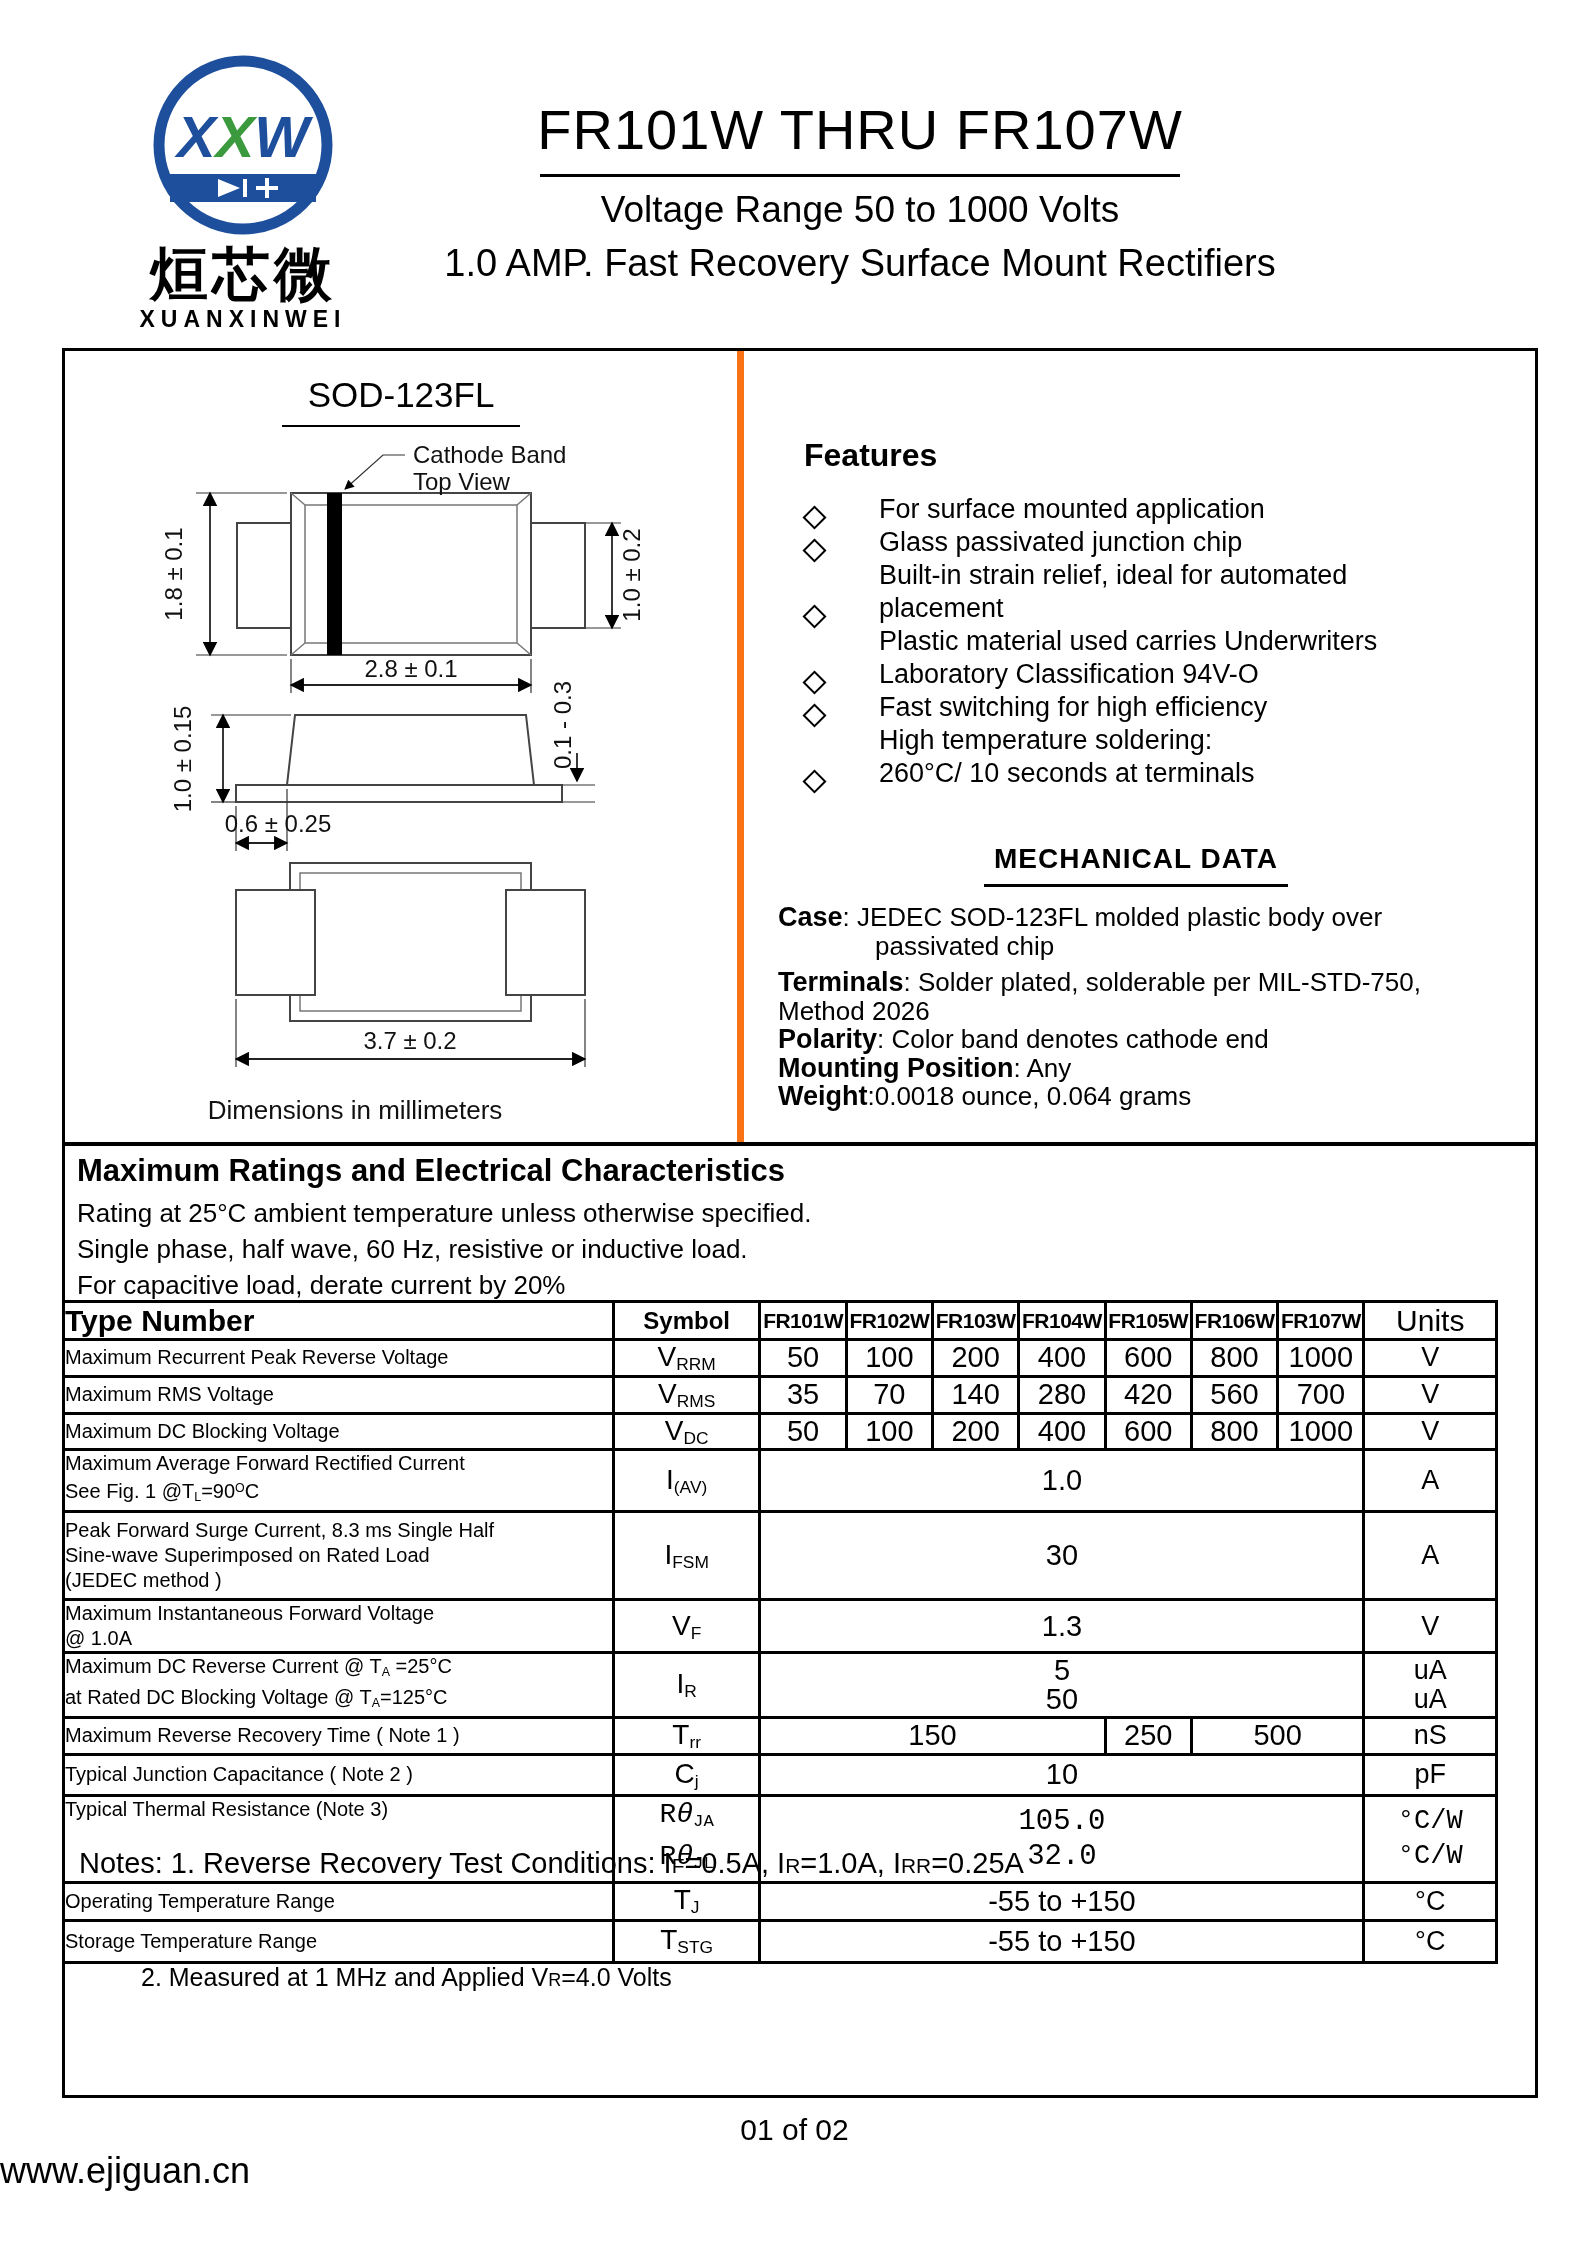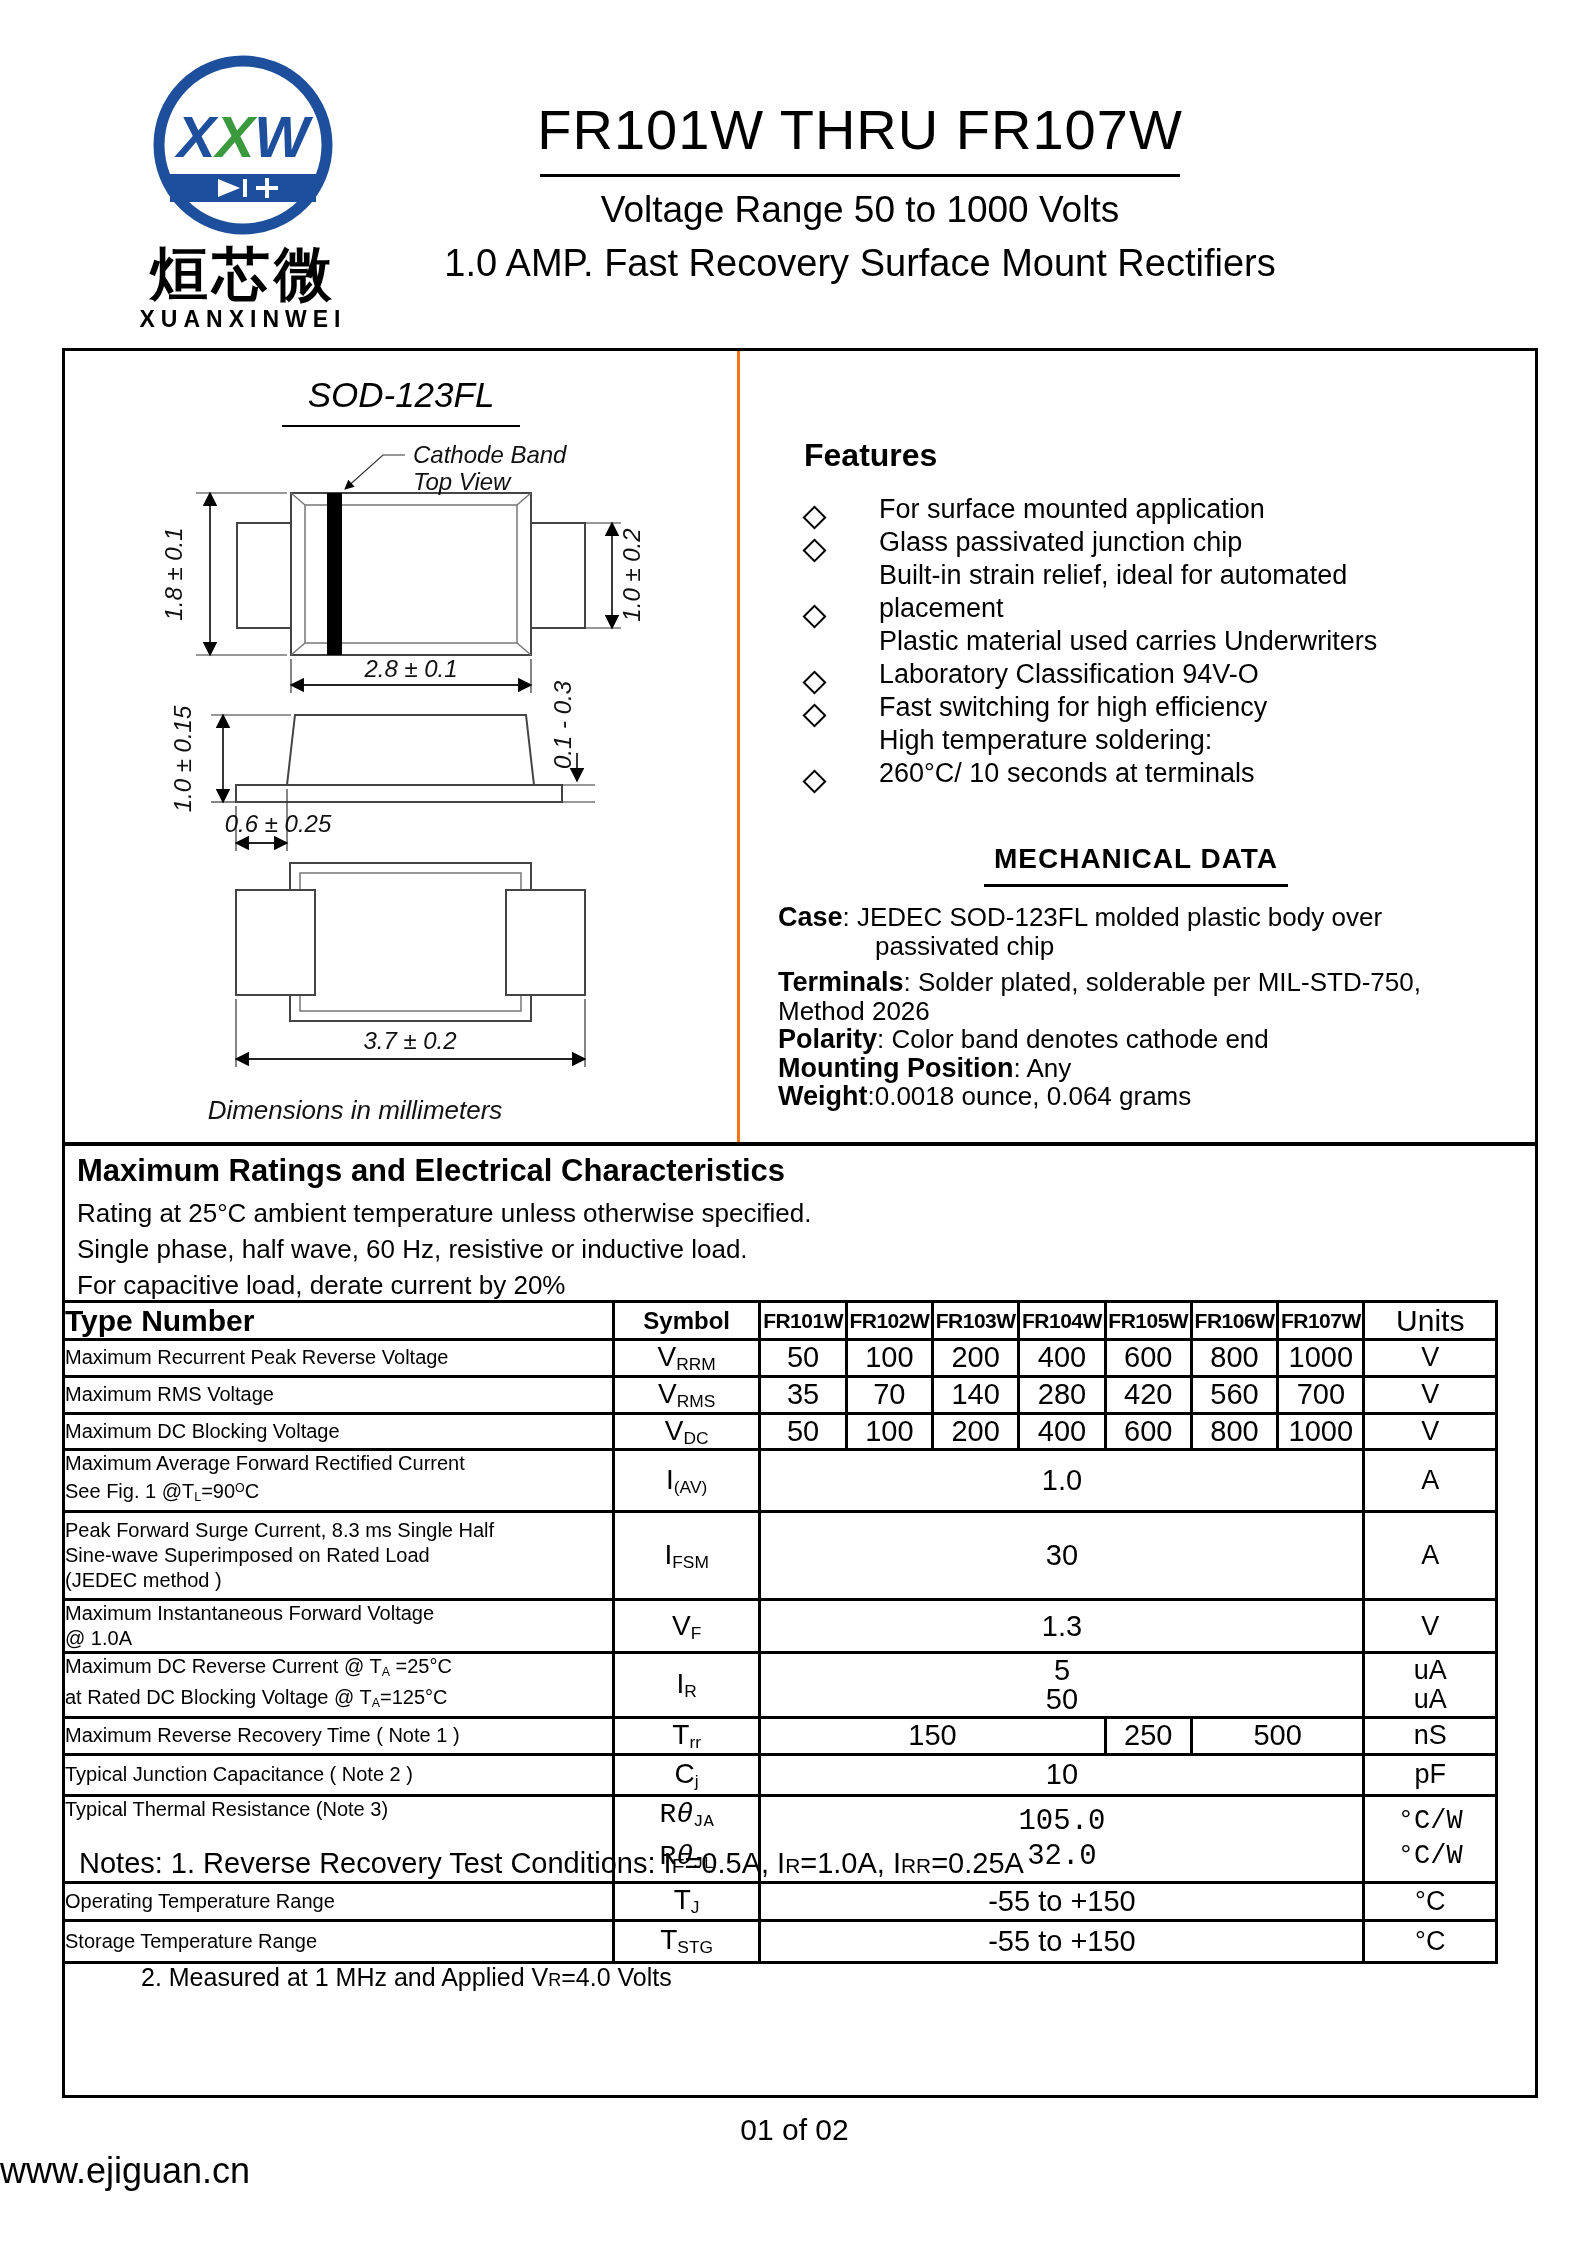--- a/index.html
+++ b/index.html
@@ -13,21 +13,21 @@
   .logo-rom{font-size:23px;font-weight:bold;letter-spacing:6px;margin-top:2px;}
 
   .titleblock{position:absolute;left:340px;top:100px;width:1040px;text-align:center;}
   .part-range{font-size:56px;font-weight:400;letter-spacing:1px;line-height:60px;text-align:center;}
   .title-rule{width:640px;border-top:3px solid #000;margin:14px auto 0 auto;}
   .subtitle1{font-size:37px;margin-top:12px;}
   .subtitle2{font-size:38px;margin-top:11px;}
 
   
   .main-box{position:absolute;left:62px;top:348px;width:1470px;height:1744px;border:3px solid #000;}
-  .panel-left{position:absolute;left:0;top:0;width:672px;height:791px;border-right:3px solid #f97316;font-style:italic;}
+  .panel-left{position:absolute;left:0;top:0;width:672px;height:791px;border-right:7px solid #f97316;}
   .pkg-title{position:absolute;left:0;top:24px;width:100%;text-align:center;}
   .pkg-title span{display:inline-block;font-size:35px;border-bottom:2px solid #000;padding:0 26px 10px 26px;}
   .panel-right{position:absolute;left:675px;top:0;width:792px;height:791px;}
   .sep{position:absolute;left:-3px;top:791px;width:1476px;height:4px;background:#000;}
 
   
   .drawing{position:absolute;left:0;top:0;}
   .drawing text{font-family:"Liberation Sans",sans-serif;font-size:24px;fill:#111;}
   .drawing .geo{fill:#fff;stroke:#444;stroke-width:2;}
   .drawing .geo2{fill:none;stroke:#777;stroke-width:1.5;}

